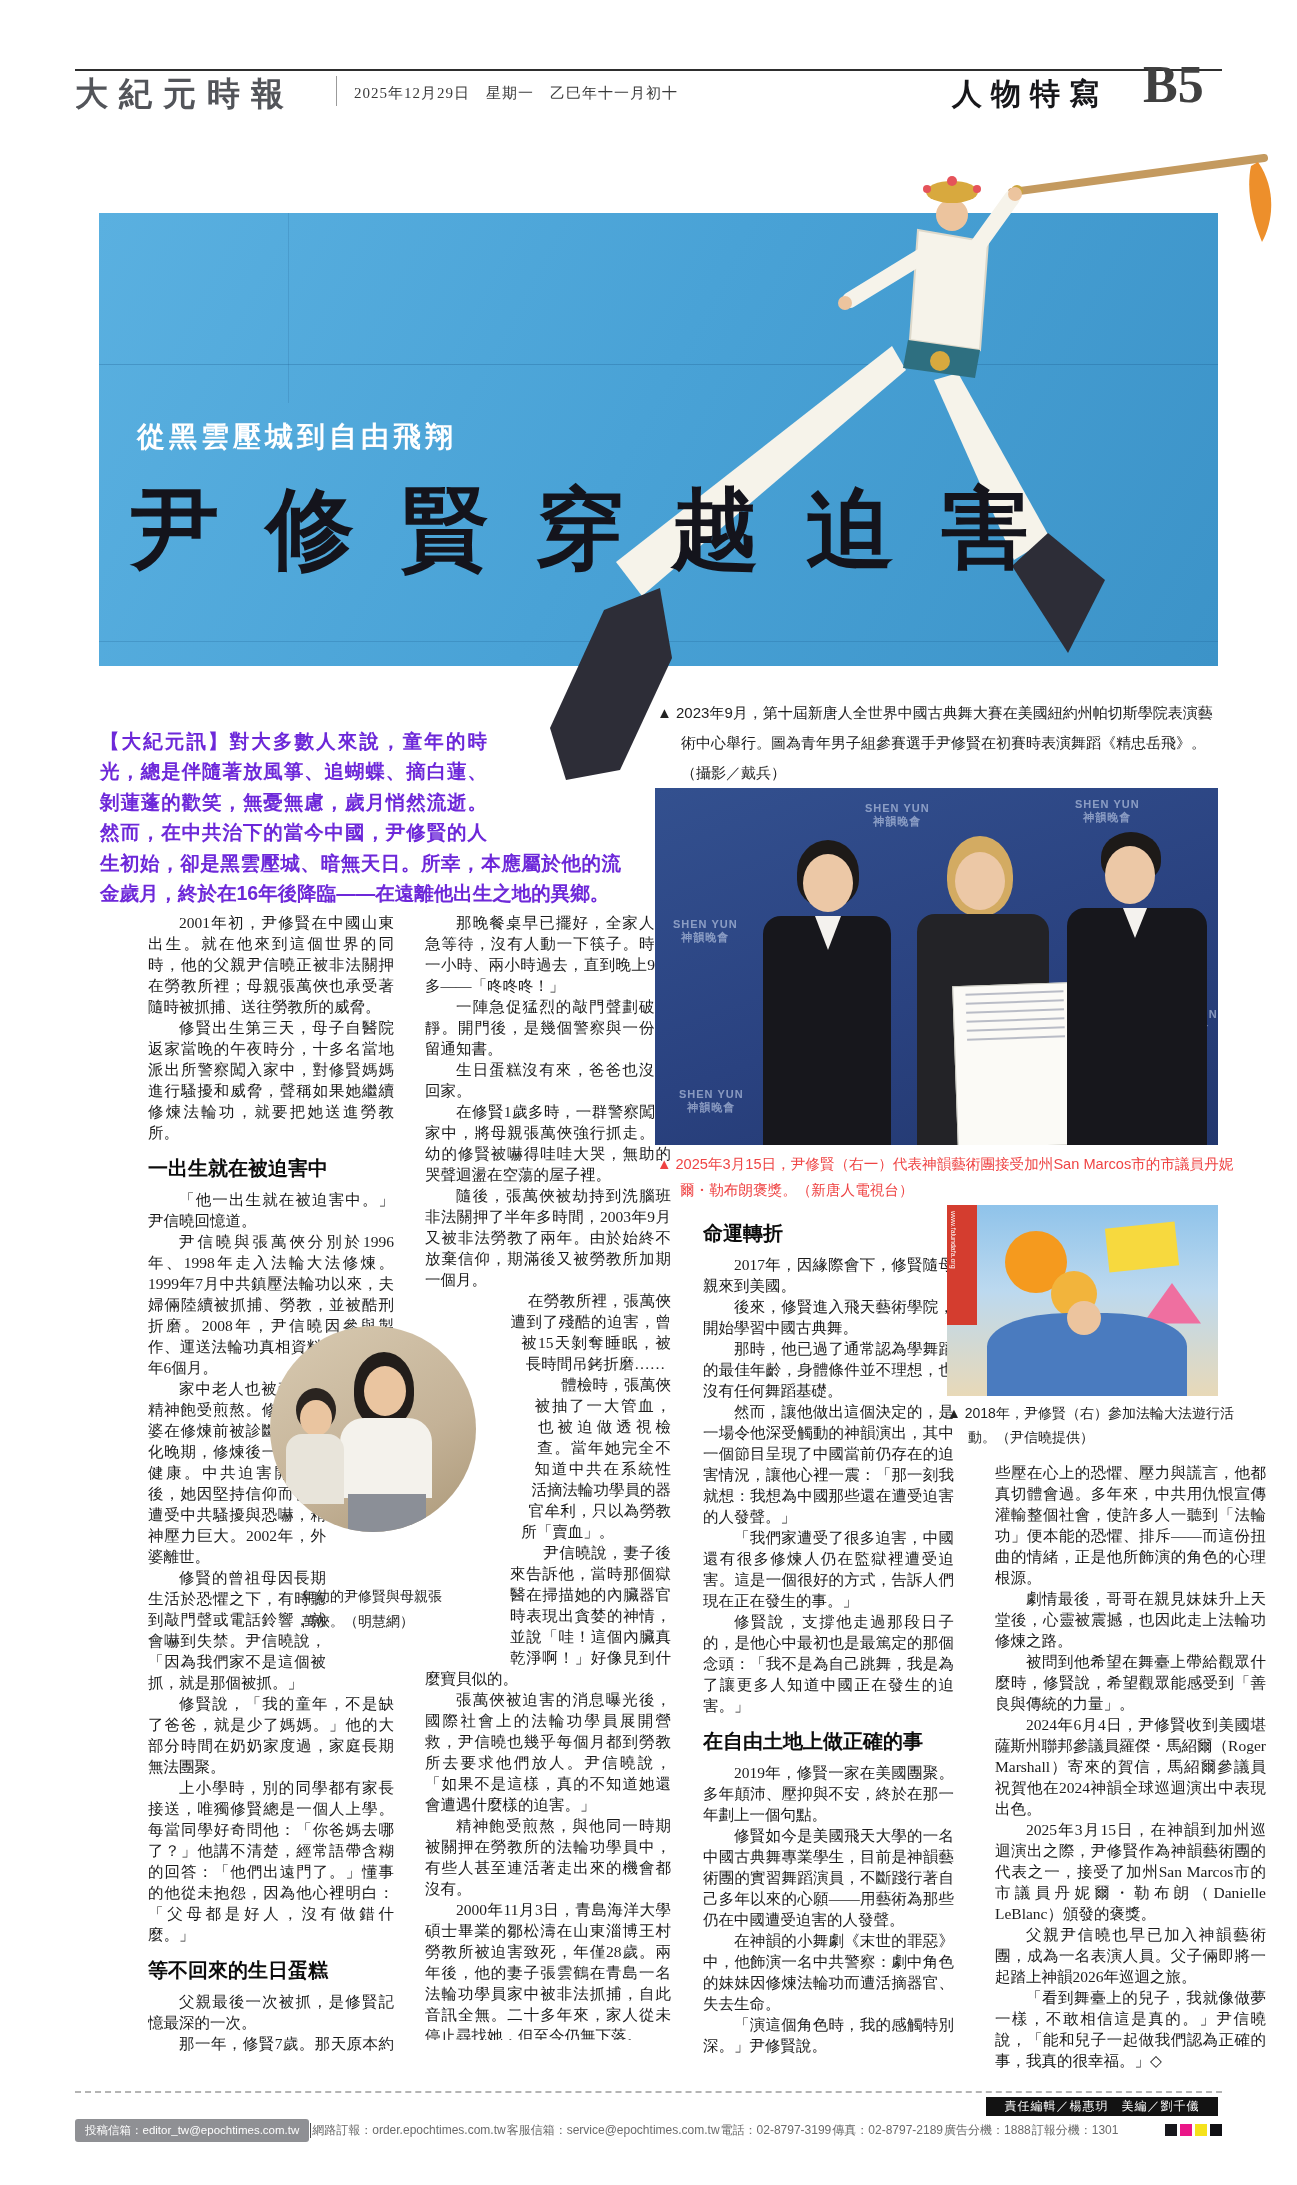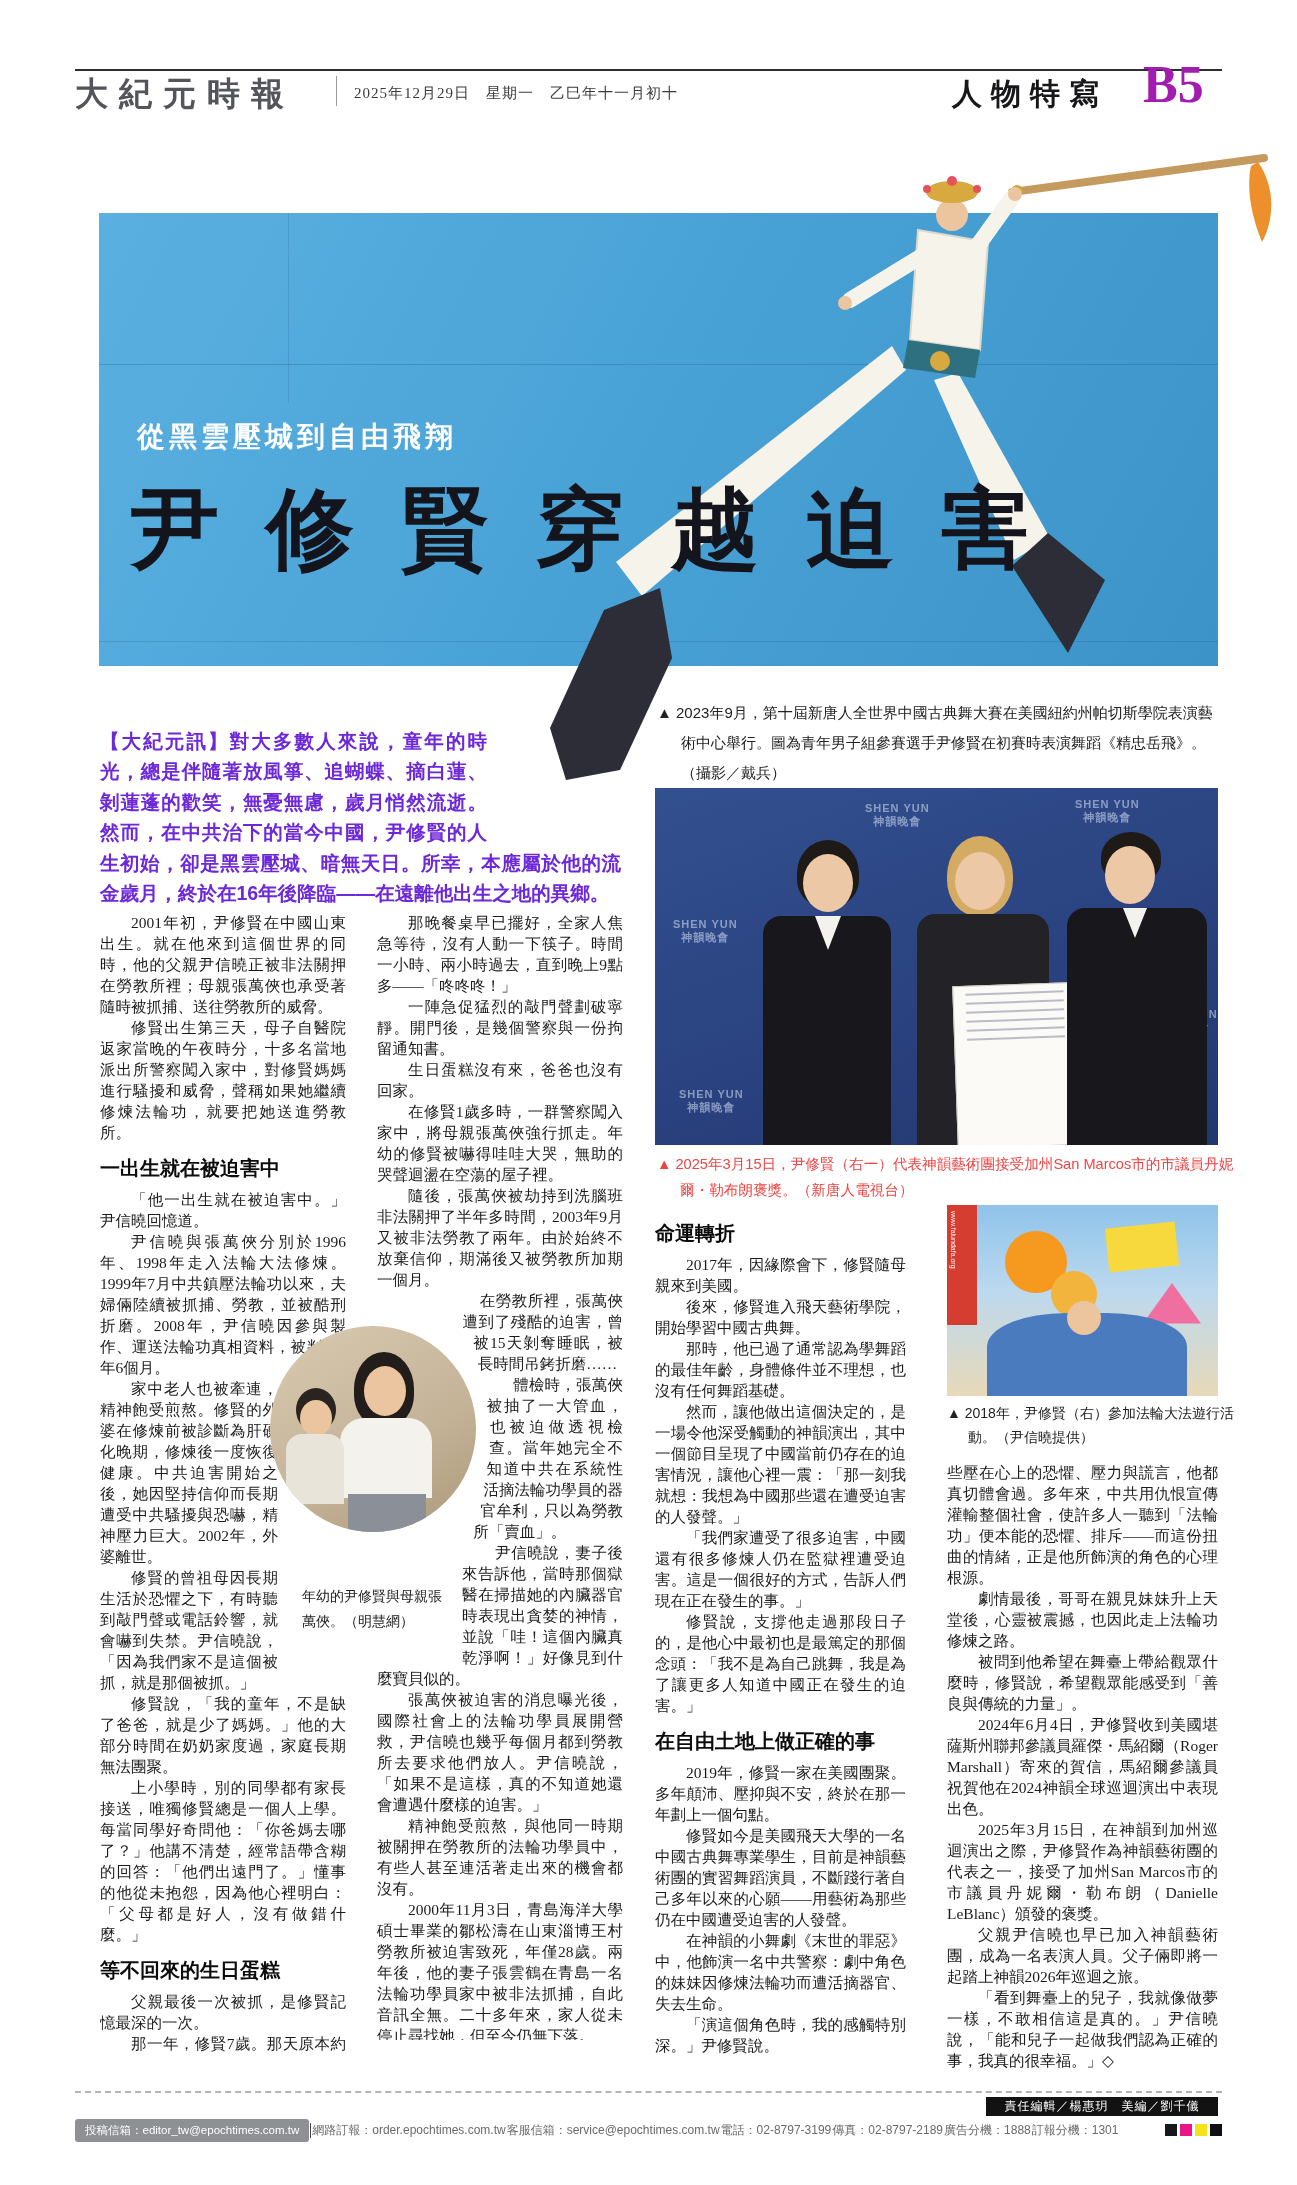--- a/index.html
+++ b/index.html
@@ -5,38 +5,38 @@
   html,body{margin:0;padding:0;background:#e8e8e8;}
   #page{position:relative;width:1297px;height:2185px;background:#ffffff;margin:0 auto;overflow:hidden;
         font-family:"Liberation Serif","DejaVu Serif",serif;color:#1c1c1c;}
   .abs{position:absolute;}
   
   .top-rule{left:75px;top:69px;width:1147px;height:2px;background:#2e2e2e;}
   .masthead{left:75px;top:72px;font:900 33px "Liberation Sans",sans-serif;color:#53555a;letter-spacing:11px;}
   .mast-div{left:336px;top:76px;width:1px;height:30px;background:#9b9b9b;}
   .date-line{left:354px;top:84px;font:15px "Liberation Serif",serif;color:#3a3a3a;letter-spacing:1px;}
   .section-label{left:952px;top:74px;font:700 30px "Liberation Sans",sans-serif;color:#17171a;letter-spacing:9px;}
-  .page-no{left:1143px;top:55px;font:700 52px "Liberation Serif",serif;color:#a21caf;}
+  .page-no{left:1143px;top:55px;font:700 52px "Liberation Serif",serif;color:#404040;}
   
   .hero-box{left:99px;top:213px;width:1119px;height:453px;
             background:linear-gradient(118deg,#5ab0e0 0%,#49a2d6 48%,#3c93c8 100%);}
   .seam-h1{left:99px;top:364px;width:1119px;height:1px;background:rgba(25,85,135,.28);}
   .seam-h2{left:99px;top:641px;width:1119px;height:1px;background:rgba(25,85,135,.22);}
   .seam-v{left:288px;top:213px;width:1px;height:190px;background:rgba(25,85,135,.18);}
   .kicker{left:137px;top:418px;font:700 28px "Liberation Serif",serif;color:#ffffff;letter-spacing:4px;z-index:6;}
   .headline{left:131px;top:470px;font:700 88px "Liberation Serif",serif;color:#14141c;letter-spacing:47px;z-index:6;white-space:nowrap;}
   .dancer{left:520px;top:118px;width:760px;height:700px;z-index:4;}
   .hero-caption{left:657px;top:698px;width:546px;font:15px "Liberation Sans",sans-serif;line-height:30px;color:#222;
                 padding-left:24px;text-indent:-24px;z-index:2;}
   
   .lead{left:100px;top:706px;width:521px;font:700 19.5px "Liberation Sans",sans-serif;line-height:30.6px;
         color:#6d28d9;text-align:justify;z-index:5;}
   .lead-cut{float:right;width:134px;height:122px;}
   
-  .col{position:absolute;font-size:15.5px;line-height:21px;text-align:justify;color:#1b1b1b;overflow:hidden;}
+  .col{position:absolute;font-size:15.5px;line-height:21px;text-align:justify;color:#1b1b1b;overflow:hidden;margin-left:48px;}
   #col1{left:100px;top:912px;width:246px;height:1142px;}
   #col2{left:377px;top:912px;width:246px;height:1128px;}
   #col3{left:655px;top:1220px;width:251px;height:834px;}
   #col4{left:947px;top:1462px;width:271px;height:632px;}
   .col p{margin:0;text-indent:2em;}
   .col p.noind{text-indent:0;}
   .sec-h{font:700 20px "Liberation Sans",sans-serif;color:#0c0c0c;margin:12px 0 7px;text-indent:0;}
   .sec-h.first{margin-top:0;}
   .cutR{float:right;width:68px;height:276px;}
   .cutL{float:left;width:116px;height:376px;shape-margin:5px;

